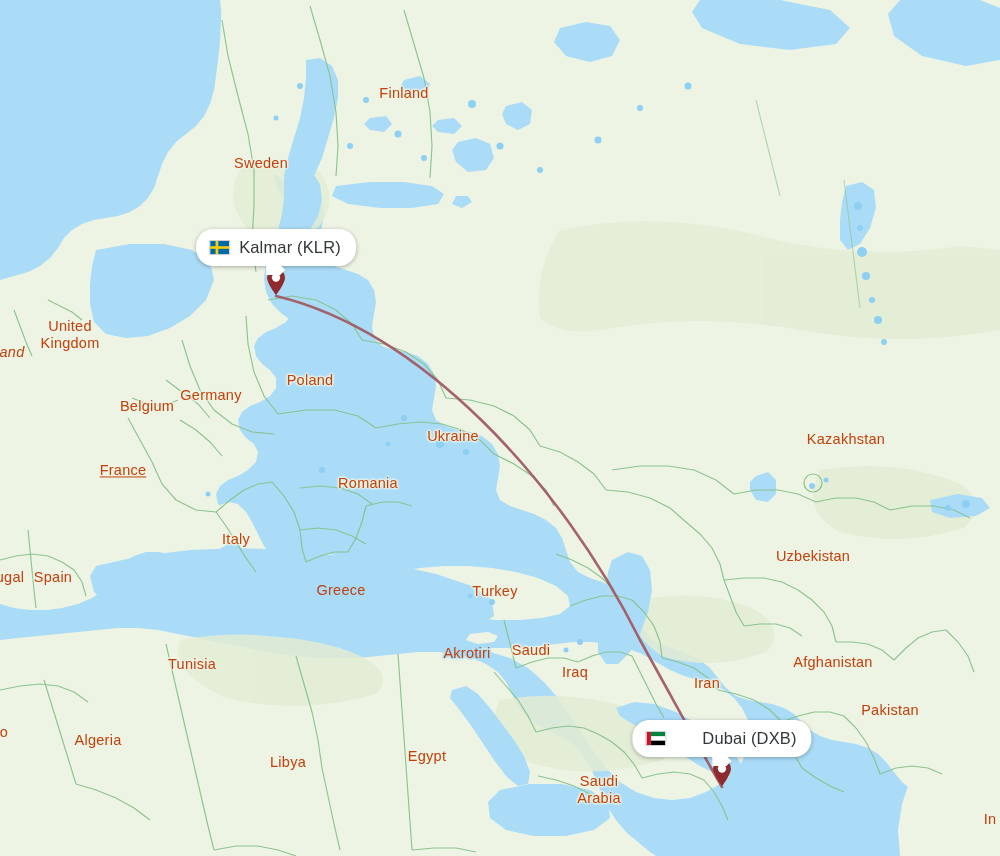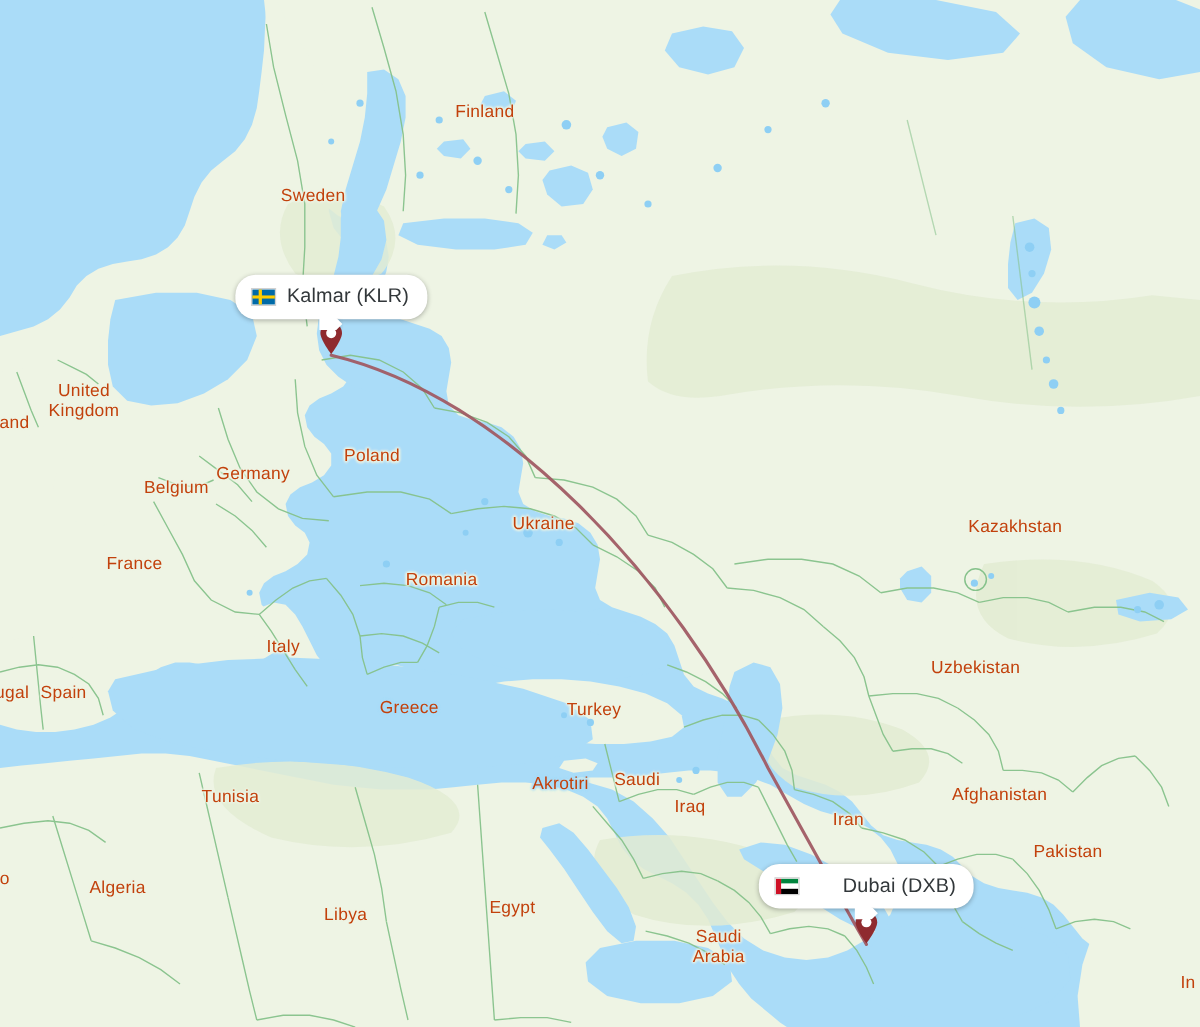--- a/index.html
+++ b/index.html
@@ -479,28 +479,28 @@
 
       <circle cx="813" cy="483" r="9" fill="none" stroke="#86c28b" stroke-width="1.2"></circle>
 
       <path d="M 276,296 C 420,330 560,480 640,640 C 680,712 706,760 722,787" fill="none" stroke="#a05b64" stroke-width="2.6" stroke-linecap="round" opacity="0.95"></path>
     </g>
   </svg>
 
   <div id="labels-layer">
       <div class="country-label" style="left: 404px; top: 94px;">Finland</div>
       <div class="country-label" style="left: 261px; top: 164px;">Sweden</div>
-      <div class="country-label" style="left: 12px; top: 353px;">and</div>
+      <div class="country-label" style="left: 12px; top: 353px; font-style: italic;">and</div>
       <div class="country-label" style="left: 70px; top: 335px;">United
 Kingdom</div>
       <div class="country-label" style="left: 147px; top: 407px;">Belgium</div>
       <div class="country-label" style="left: 211px; top: 396px;">Germany</div>
       <div class="country-label" style="left: 310px; top: 381px;">Poland</div>
       <div class="country-label" style="left: 445px; top: 437px; padding-left: 16px;">Ukraine</div>
-      <div class="country-label" style="left: 112px; top: 471px;">France</div>
+      <div class="country-label" style="left: 123px; top: 471px; text-decoration: underline;">France</div>
       <div class="country-label" style="left: 368px; top: 484px;">Romania</div>
       <div class="country-label" style="left: 236px; top: 540px;">Italy</div>
       <div class="country-label" style="left: 846px; top: 440px;">Kazakhstan</div>
       <div class="country-label" style="left: 813px; top: 557px;">Uzbekistan</div>
       <div class="country-label" style="left: 10px; top: 578px;">ugal</div>
       <div class="country-label" style="left: 53px; top: 578px;">Spain</div>
       <div class="country-label on-water" style="left: 341px; top: 591px;">Greece</div>
       <div class="country-label" style="left: 495px; top: 592px;">Turkey</div>
       <div class="country-label on-water" style="left: 467px; top: 654px;">Akrotiri</div>
       <div class="country-label" style="left: 531px; top: 651px;">Saudi</div>

